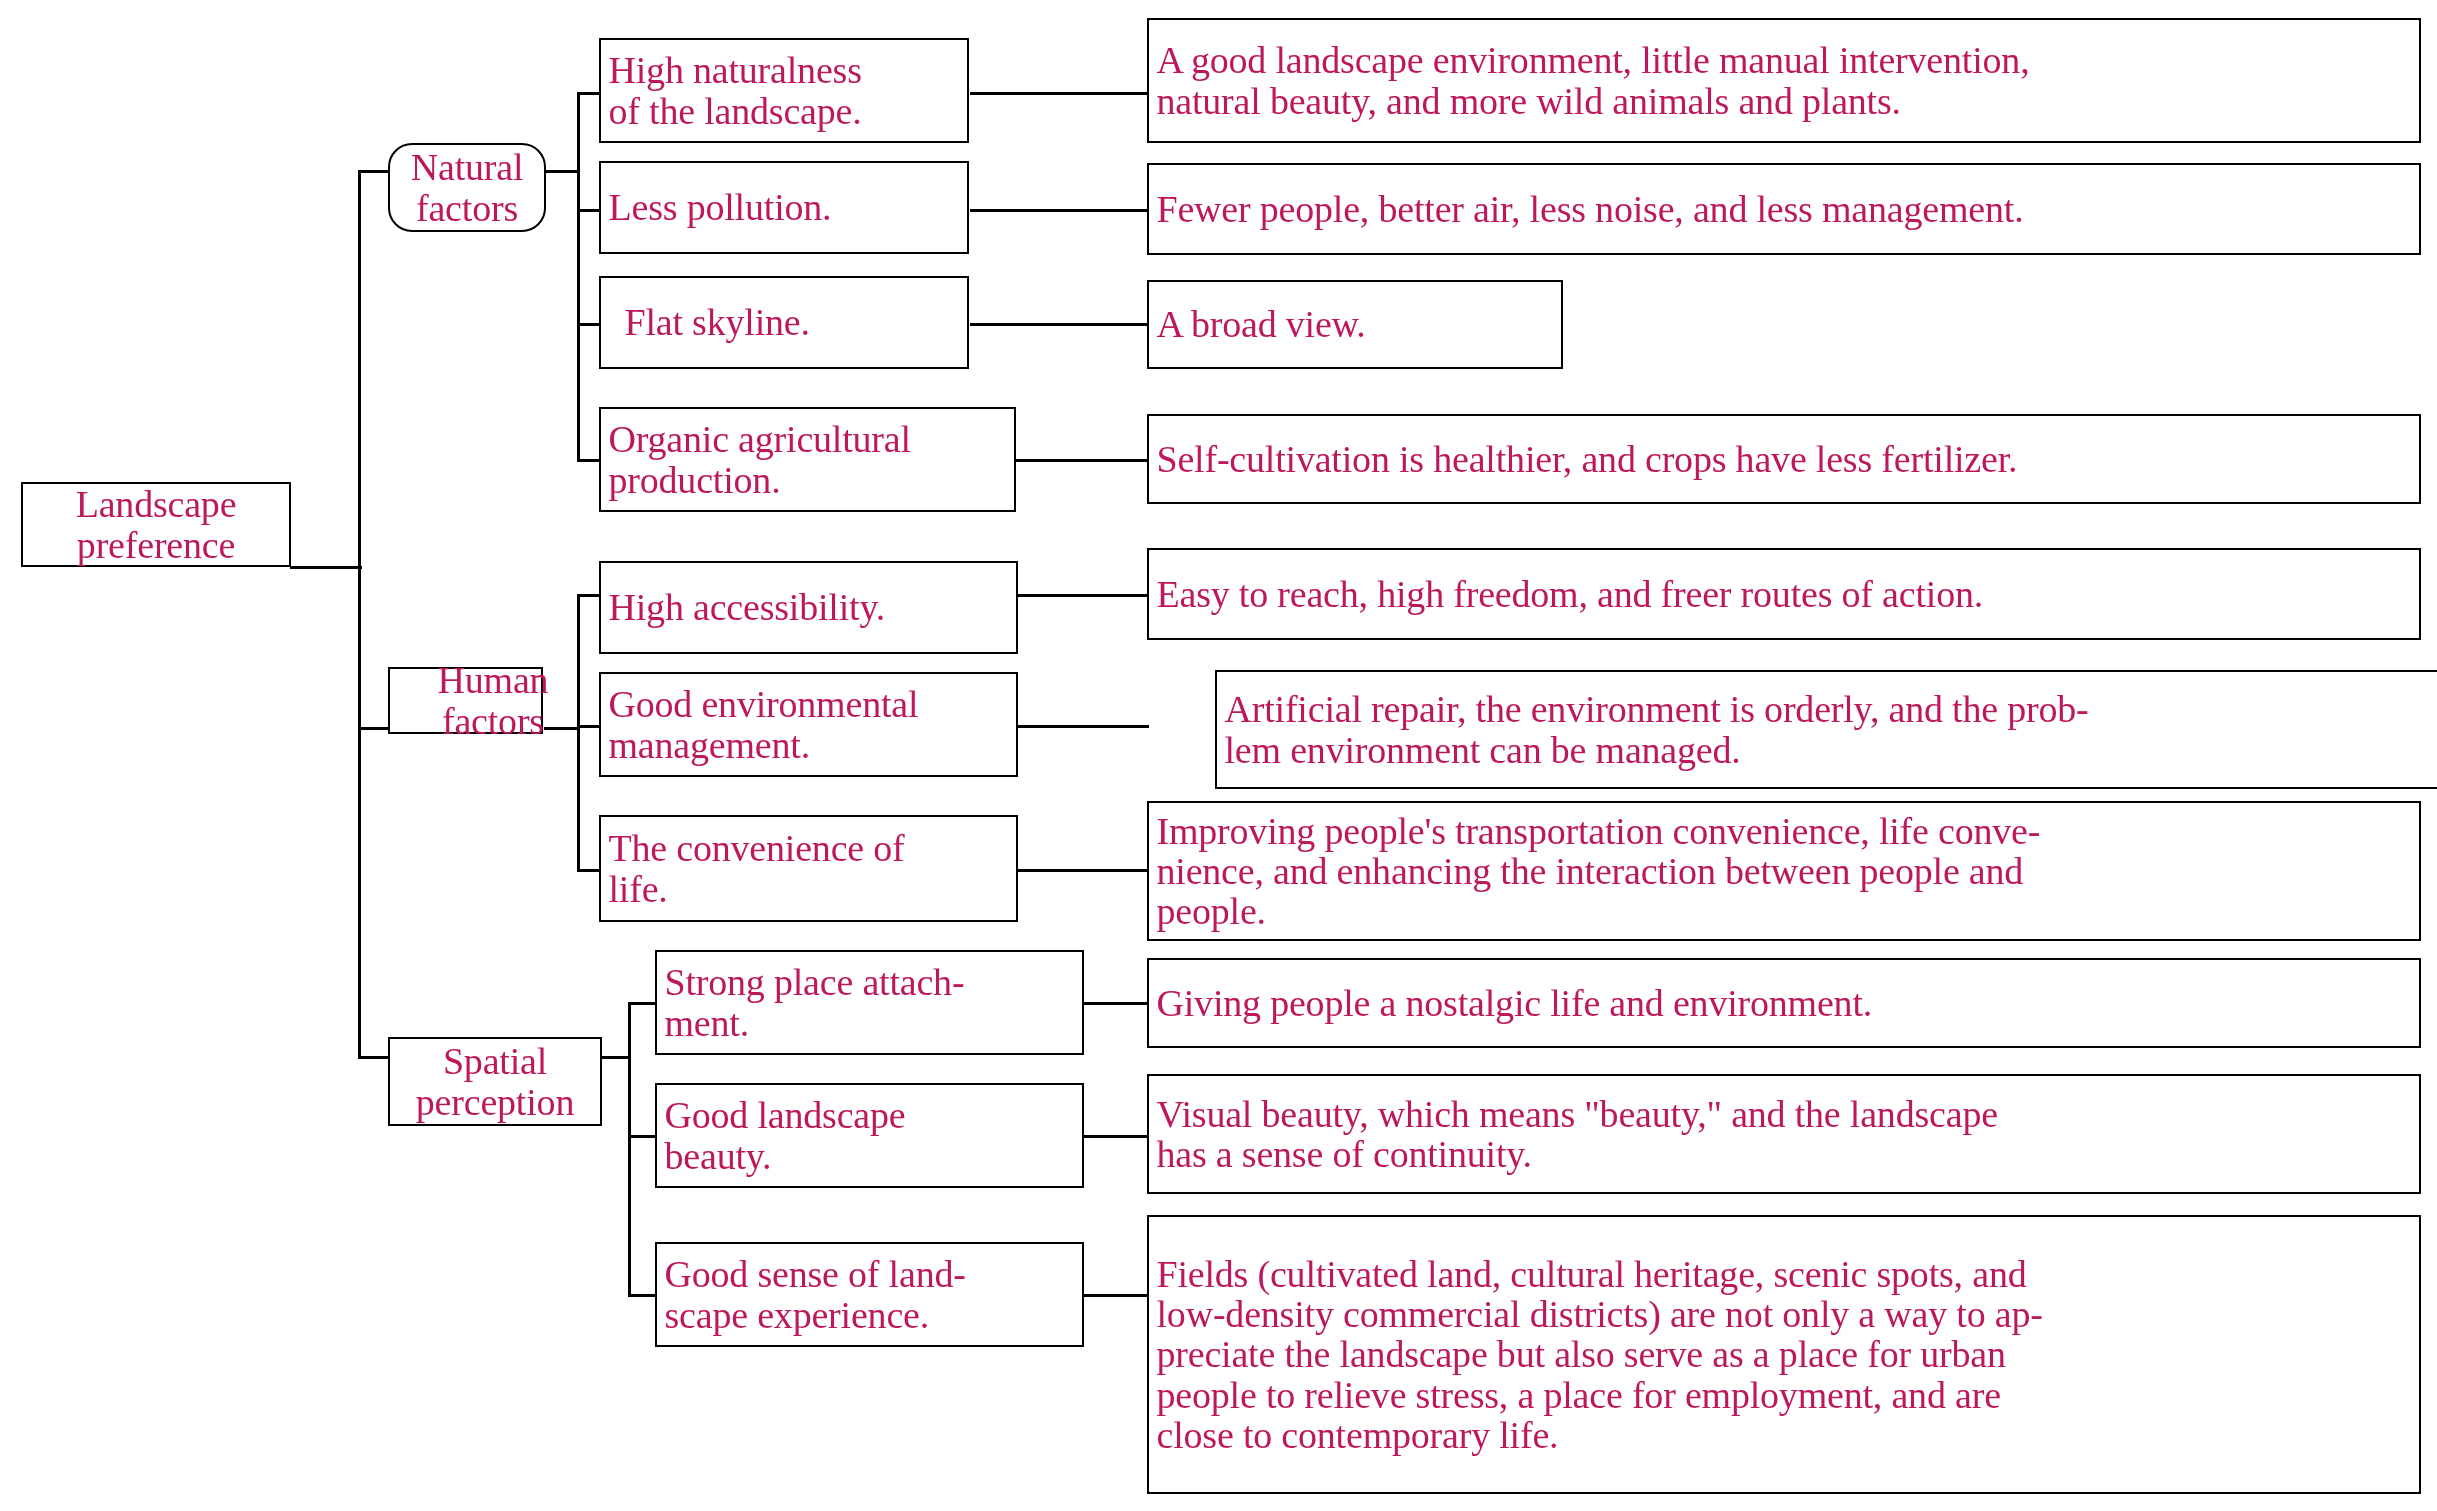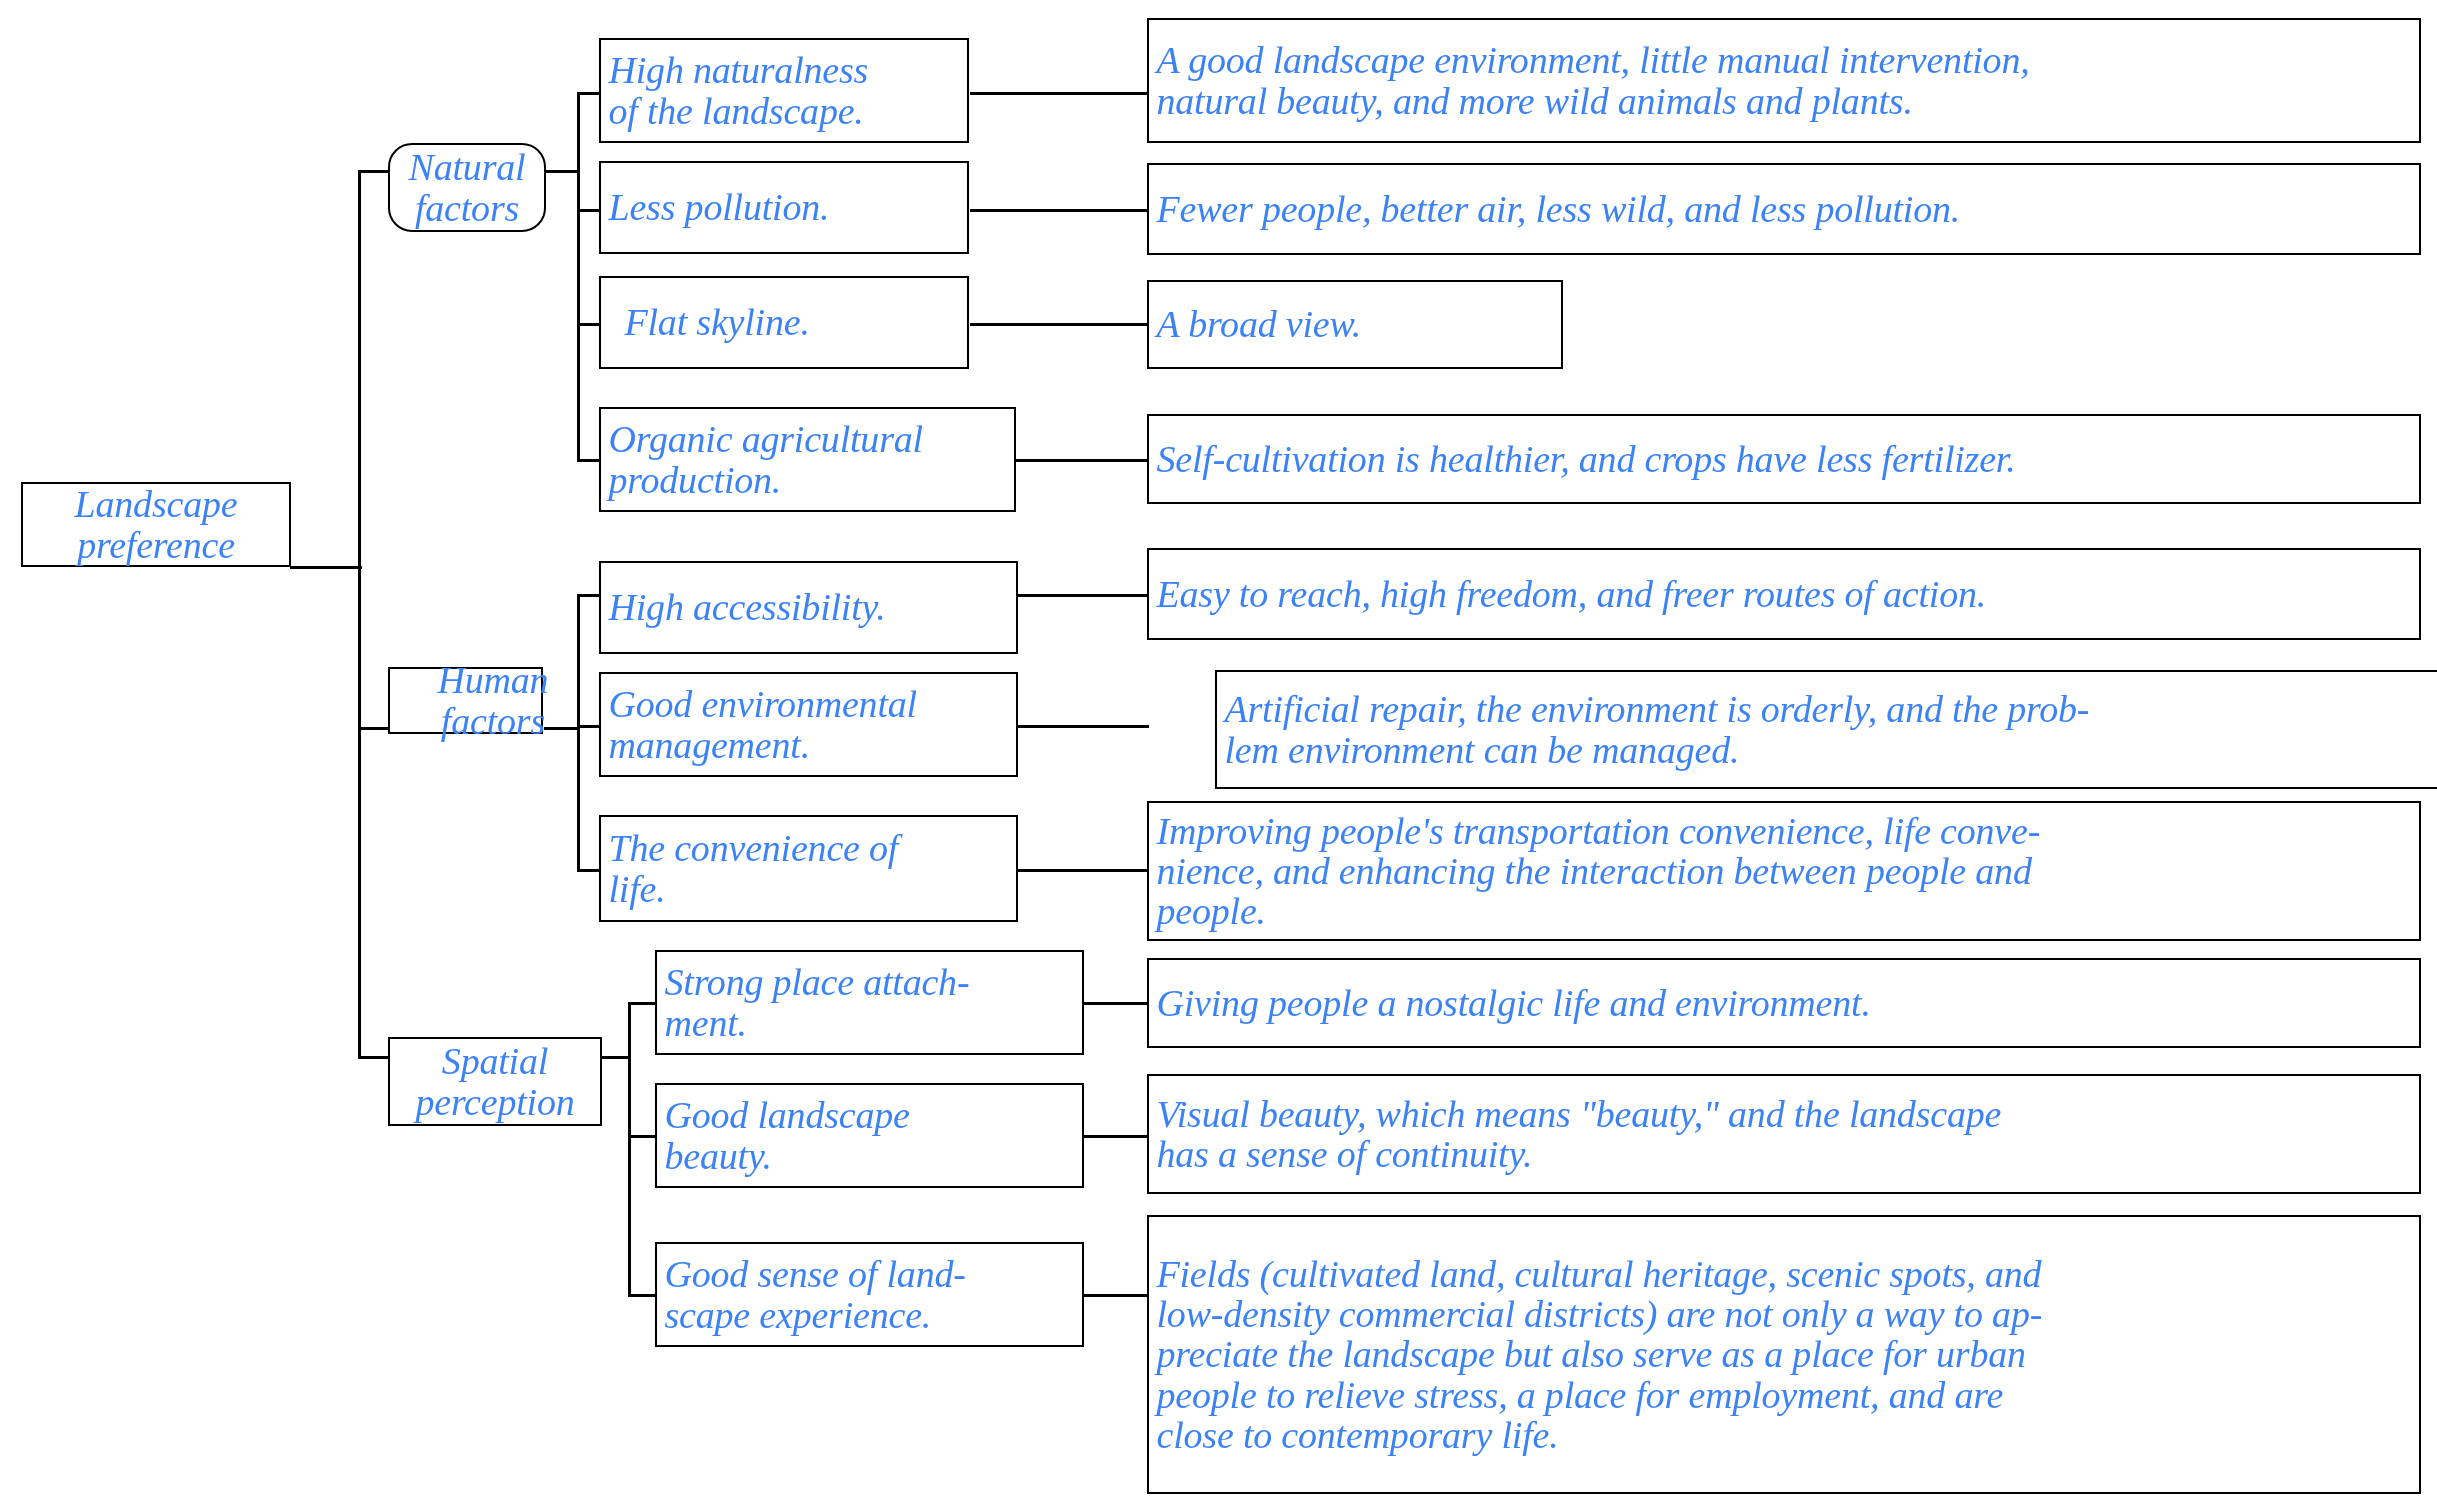--- a/index.html
+++ b/index.html
@@ -9,26 +9,25 @@
     height:1512px;
     background:#ffffff;
     font-family:"Liberation Serif","DejaVu Serif",serif;
     overflow:hidden;
   }
   .node{
     position:absolute;
     box-sizing:border-box;
     border:2.3px solid #000000;
     background:#ffffff;
-    color:#3b82f6;
+    color:#be185d;
     display:flex;
     align-items:center;
     line-height:1.06;
     letter-spacing:-0.2px;
-    font-style:italic;
   }
   .node .txt{
     display:block;
     width:100%;
     padding:0 7.5px;
   }
   .node.center .txt{text-align:center;}
   .lvl0{font-size:38px;}
   .lvl1{font-size:38px;}
   .lvl2{font-size:38px;}
@@ -129,21 +128,21 @@
     <span class="txt">Good landscape<br>beauty.</span>
   </div>
   <div class="node lvl2" style="left:655px;top:1242px;width:429px;height:105px;">
     <span class="txt">Good sense of land-<br>scape experience.</span>
   </div>
 
   <div class="node lvl3" style="left:1147px;top:18px;width:1274px;height:125px;">
     <span class="txt">A good landscape environment, little manual intervention,<br>natural beauty, and more wild animals and plants.</span>
   </div>
   <div class="node lvl3" style="left:1147px;top:163px;width:1274px;height:92px;">
-    <span class="txt">Fewer people, better air, less wild, and less pollution.</span>
+    <span class="txt">Fewer people, better air, less noise, and less management.</span>
   </div>
   <div class="node lvl3" style="left:1147px;top:280px;width:416px;height:89px;">
     <span class="txt">A broad view.</span>
   </div>
   <div class="node lvl3" style="left:1147px;top:414px;width:1274px;height:90px;">
     <span class="txt">Self-cultivation is healthier, and crops have less fertilizer.</span>
   </div>
 
   <div class="node lvl3" style="left:1147px;top:548px;width:1274px;height:92px;">
     <span class="txt">Easy to reach, high freedom, and freer routes of action.</span>

